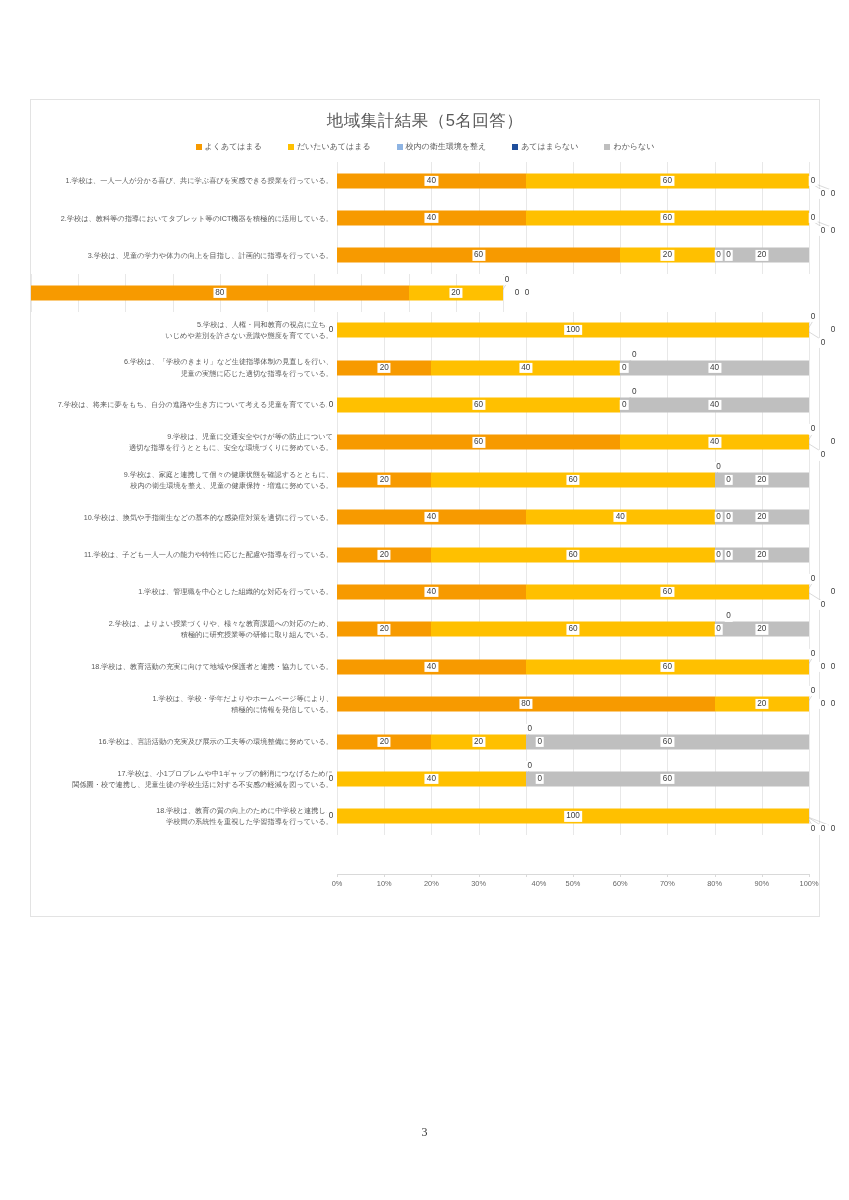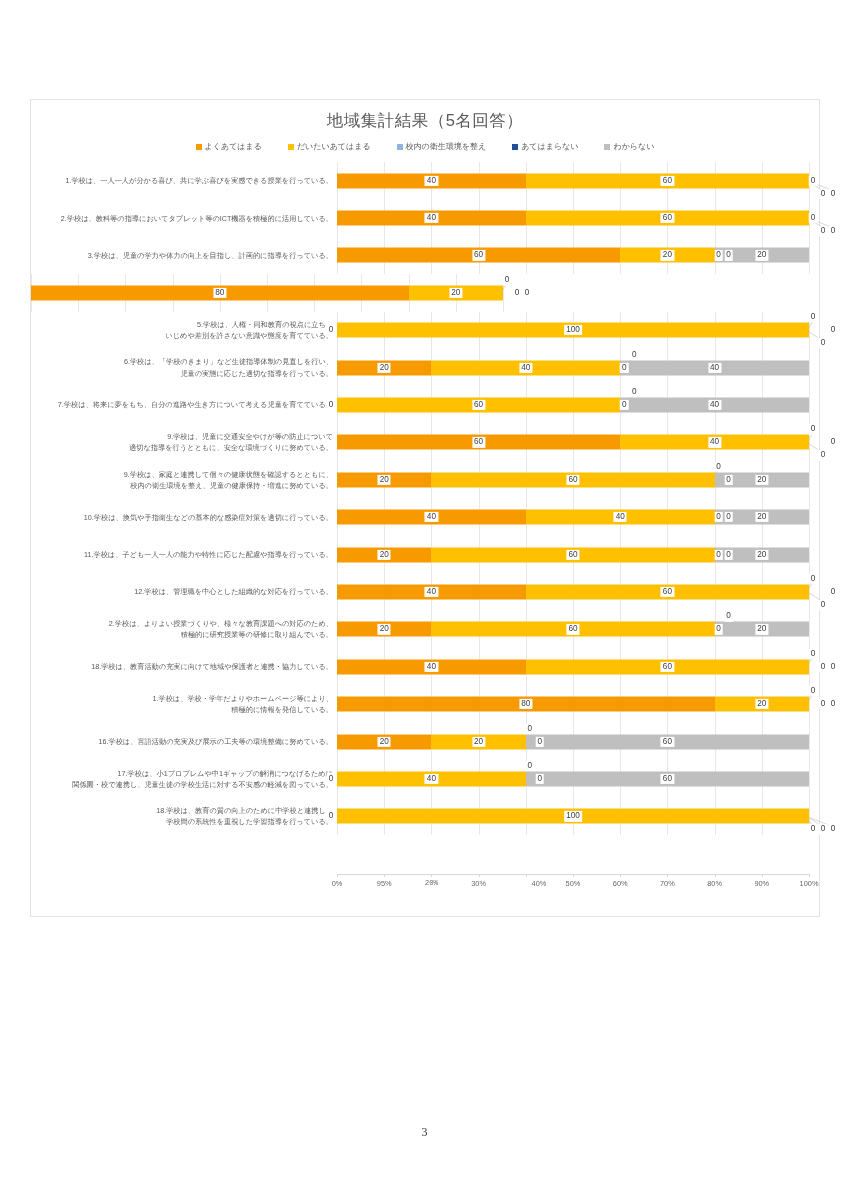--- a/index.html
+++ b/index.html
@@ -542,21 +542,21 @@
               <div class="seg" style="width: 94.4px; background: rgb(191, 191, 191);"></div>
             </div>
             <div class="lbl" style="left: 47.2px;">20</div>
             <div class="lbl" style="left: 236px;">60</div>
             <div class="lbl" style="left: 381.6px;">0</div>
             <div class="lbl" style="left: 391.6px;">0</div>
             <div class="lbl" style="left: 424.8px;">20</div>
           </div>
         </div>
         <div class="row">
-          <div class="row-label">12.学校は、管理職を中心とした組織的な対応を行っている。</div>
+          <div class="row-label">1.学校は、管理職を中心とした組織的な対応を行っている。</div>
           <div class="row-track">
             <div class="gridlines">
               <div class="gridline" style="left: 0px;"></div>
               <div class="gridline" style="left: 47.2px;"></div>
               <div class="gridline" style="left: 94.4px;"></div>
               <div class="gridline" style="left: 141.6px;"></div>
               <div class="gridline" style="left: 188.8px;"></div>
               <div class="gridline" style="left: 236px;"></div>
               <div class="gridline" style="left: 283.2px;"></div>
               <div class="gridline" style="left: 330.4px;"></div>
@@ -786,23 +786,23 @@
             <div class="lbl down" style="left: 496px;">0</div>
           </div>
         </div>
       </div>
 
     <div id="xaxis">
       <div id="axis-line"></div>
     <div class="tick" style="left: 0px;"></div>
         <div class="xtick-label" style="left: 0px;">0%</div>
         <div class="tick" style="left: 47.2px;"></div>
-        <div class="xtick-label" style="left: 47.2px;">95%</div>
+        <div class="xtick-label" style="left: 47.2px;">10%</div>
         <div class="tick" style="left: 94.4px;"></div>
-        <div class="xtick-label" style="left: 94.4px; font-family: Liberation Mono, monospace;">20%</div>
+        <div class="xtick-label" style="left: 94.4px;">20%</div>
         <div class="tick" style="left: 141.6px;"></div>
         <div class="xtick-label" style="left: 141.6px;">30%</div>
         <div class="tick" style="left: 188.8px;"></div>
         <div class="xtick-label" style="left: 202px;">40%</div>
         <div class="tick" style="left: 236px;"></div>
         <div class="xtick-label" style="left: 236px;">50%</div>
         <div class="tick" style="left: 283.2px;"></div>
         <div class="xtick-label" style="left: 283.2px;">60%</div>
         <div class="tick" style="left: 330.4px;"></div>
         <div class="xtick-label" style="left: 330.4px;">70%</div>

